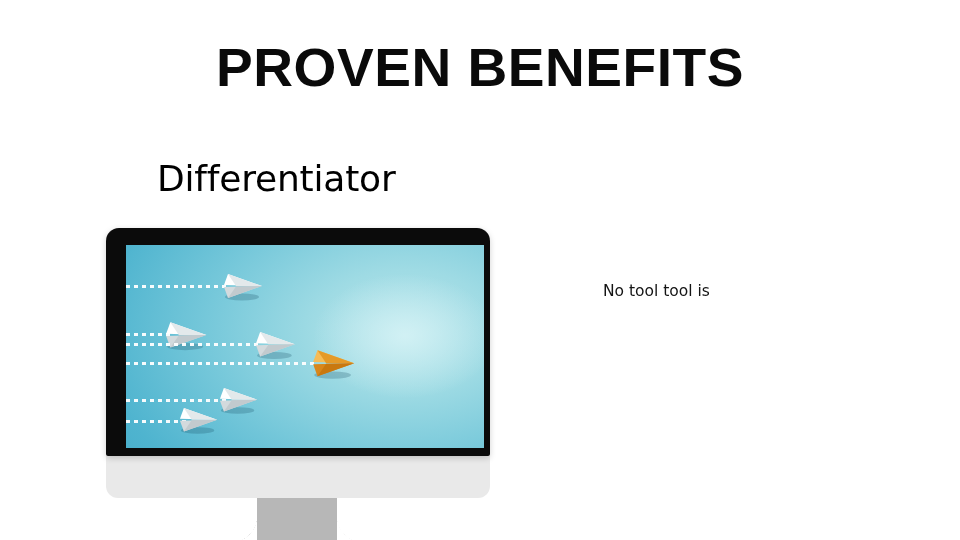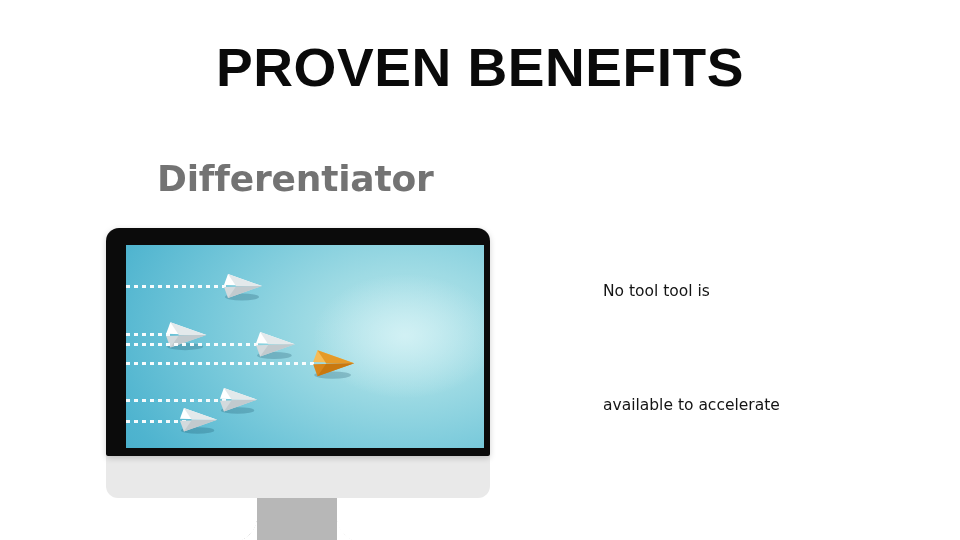--- a/index.html
+++ b/index.html
@@ -37,23 +37,23 @@
     transform: scaleX(1.02);
     white-space: nowrap;
   }
 
   
   .subheading {
     position: absolute;
     left: 157px;
     top: 158px;
     font-family: "DejaVu Sans", sans-serif;
-    font-weight: 700;
+    font-weight: 400;
     font-size: 36px;
-    color: #737373;
+    color: #000000;
     letter-spacing: -0.2px;
     white-space: nowrap;
   }
 
   
   .body-copy {
     position: absolute;
     left: 603px;
     top: 196px;
     width: 268px;
@@ -172,21 +172,20 @@
 <body>
 
 <div class="slide">
 
   <div class="slide-title">PROVEN BENEFITS</div>
 
   <div class="subheading">Differentiator</div>
 
   <div class="body-copy">
     <div>No tool tool is</div>
-    <div>available to accelerate</div>
     
     
   </div>
 
   <div class="monitor">
 
     <div class="monitor-neck"></div>
     <div class="monitor-chin"></div>
 
     <div class="monitor-bezel">

